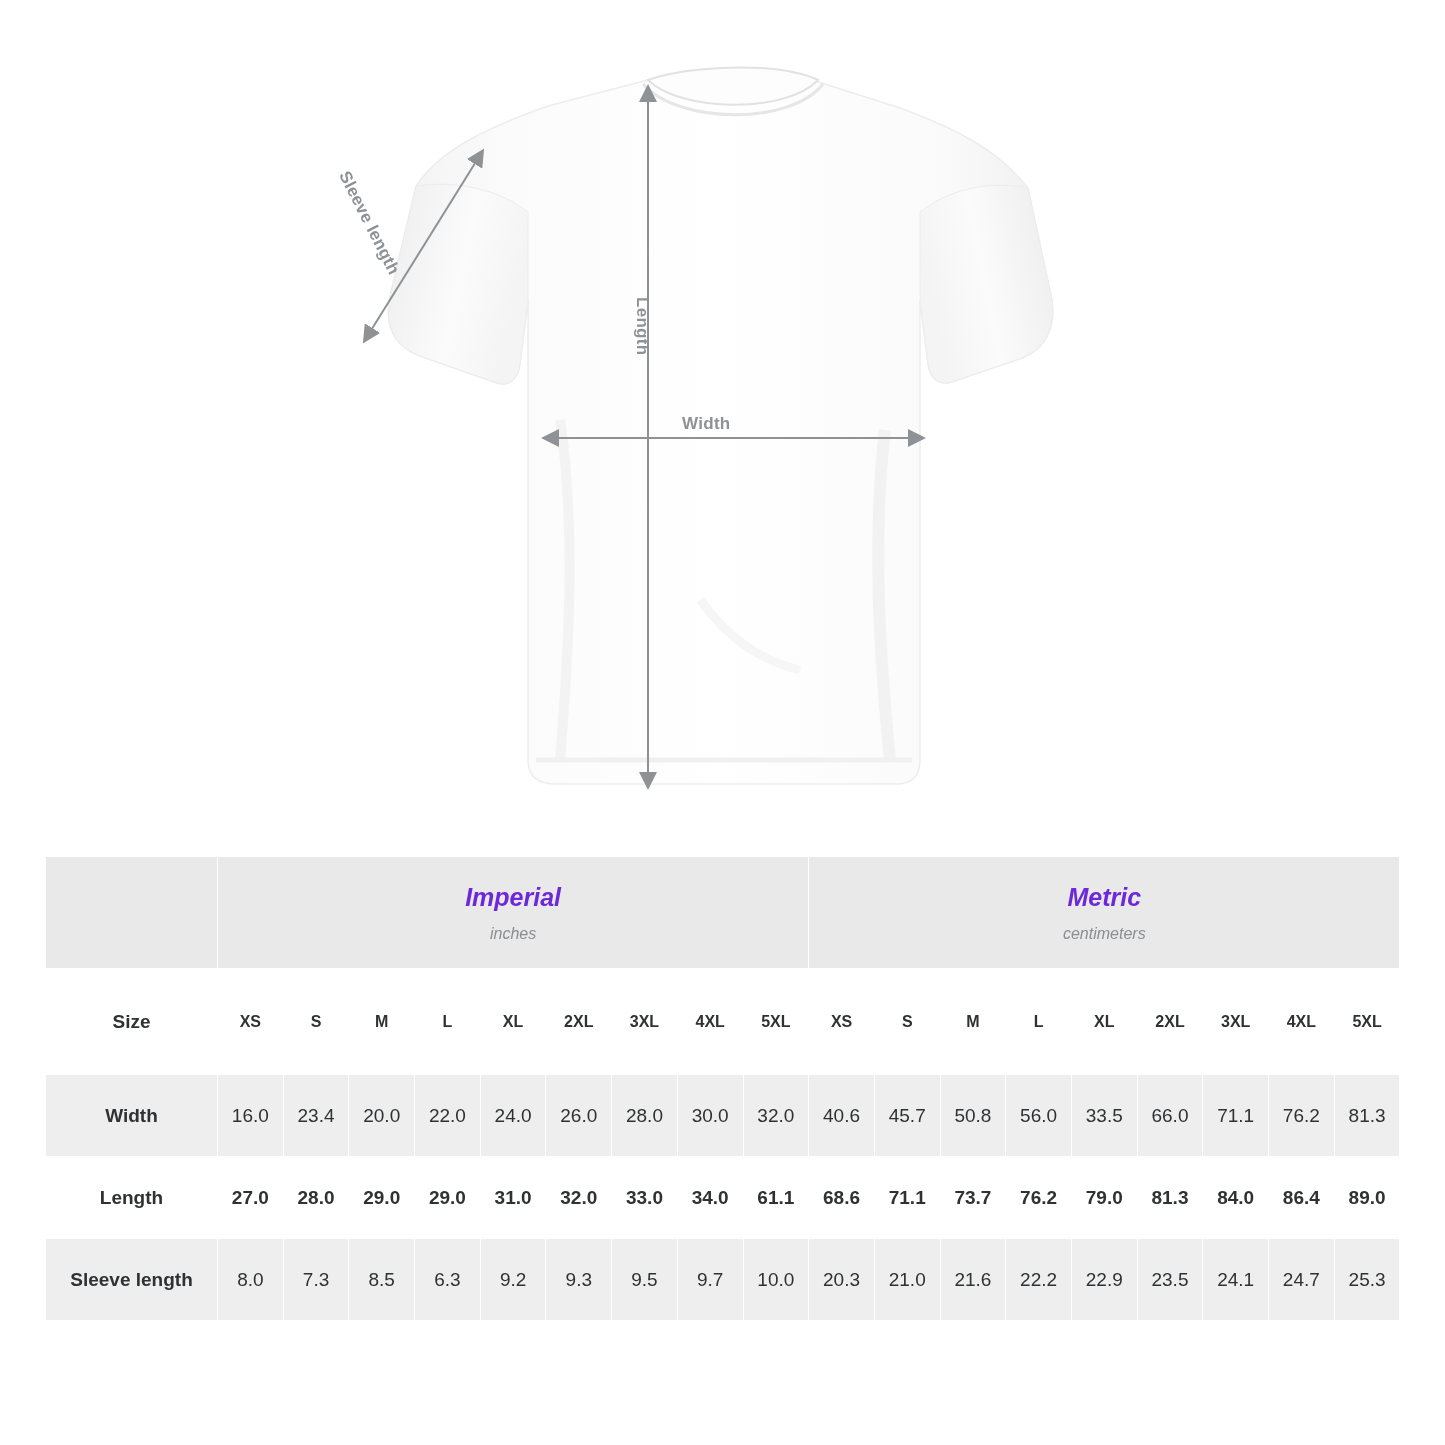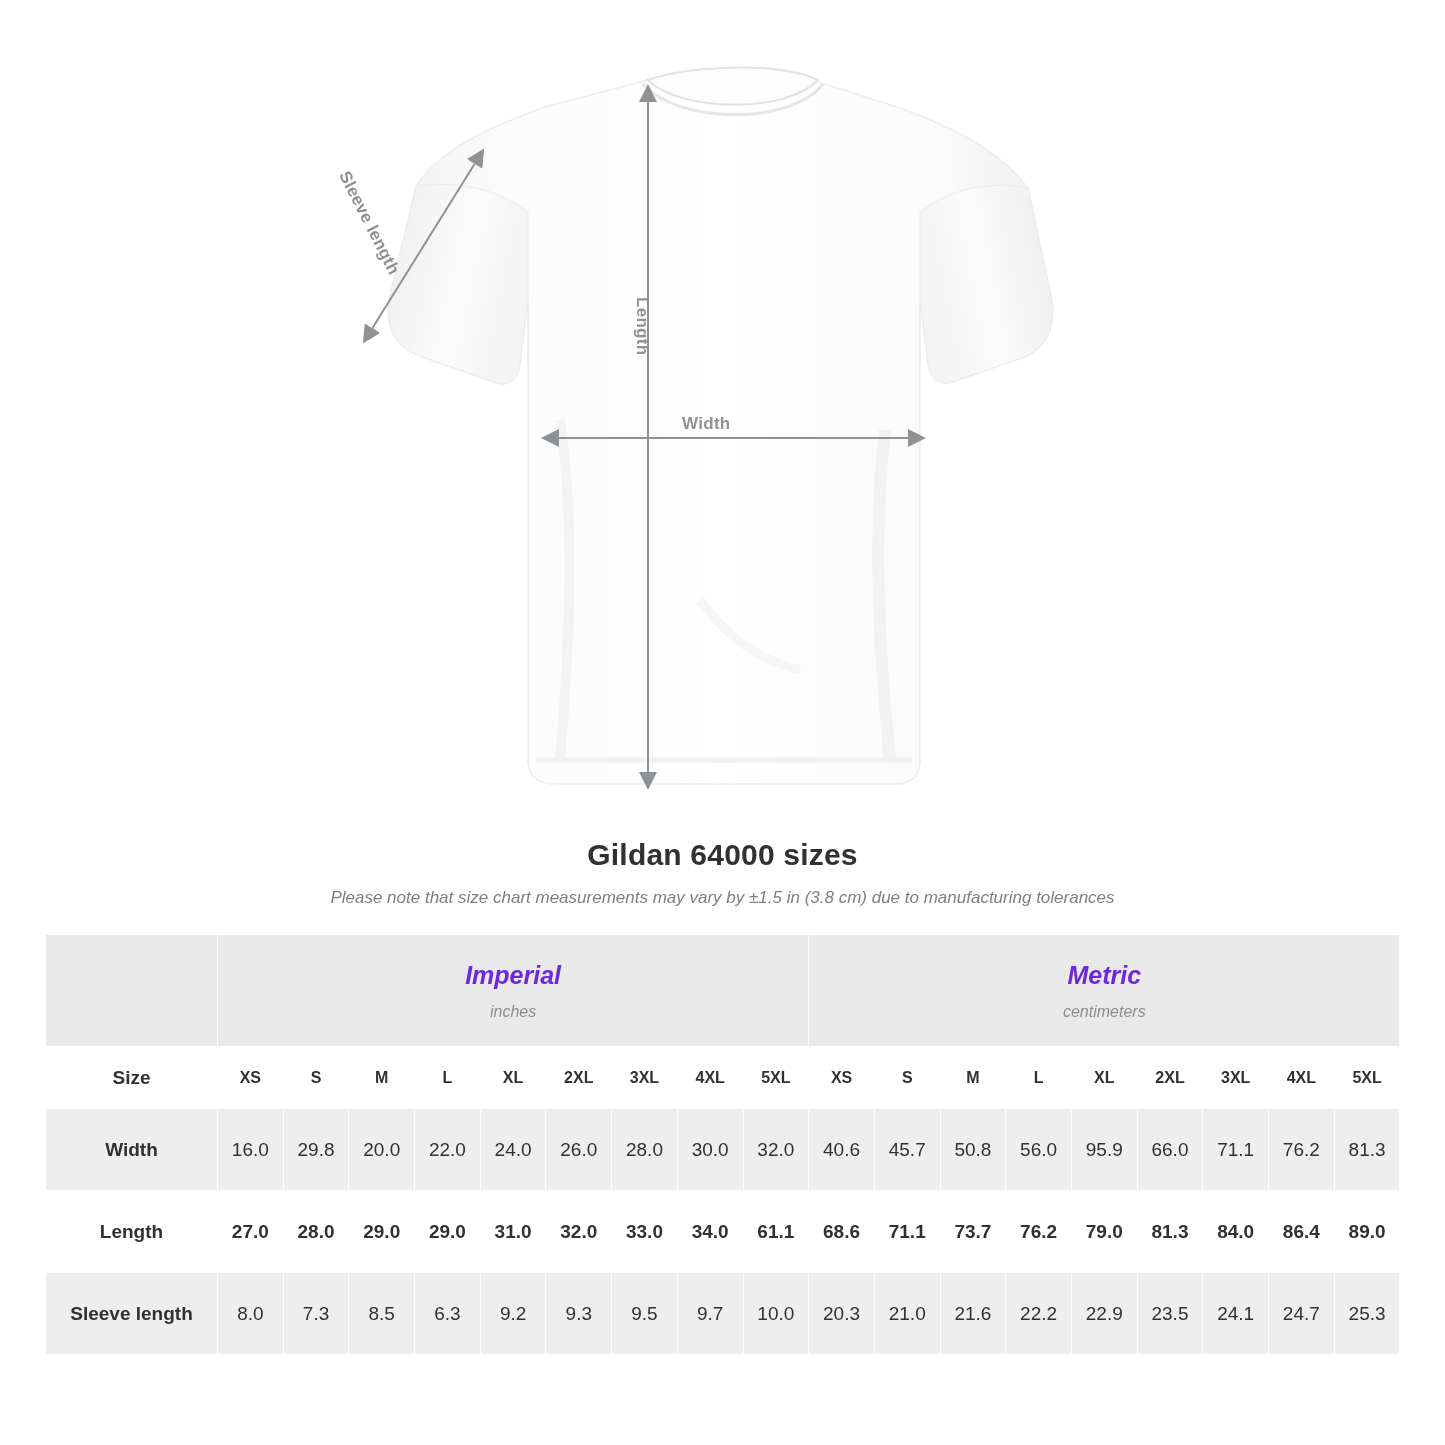--- a/index.html
+++ b/index.html
@@ -102,21 +102,21 @@
   }
   .unit-sub {
     font-size: 16px;
     font-style: italic;
     color: #8a8e92;
     margin-top: 12px;
   }
 
   .row-size td {
     background: #ffffff;
-    height: 62px;
+    height: 106px;
     font-weight: bold;
   }
   .row-size td.rowhead { font-size: 19px; }
   .row-size td.sizecell { font-size: 16px; }
 
   .row-shaded td { background: #eeeeee; height: 82px; }
   .row-plain td { background: #ffffff; height: 82px; font-weight: bold; }
 
   td.rowhead {
     font-weight: bold;
@@ -206,24 +206,20 @@
         <line x1="648" y1="88" x2="648" y2="786" stroke="#8e9295" stroke-width="2" marker-start="url(#arrowStart)" marker-end="url(#arrowEnd)"></line>
         <line x1="545" y1="438" x2="922" y2="438" stroke="#8e9295" stroke-width="2" marker-start="url(#arrowStart)" marker-end="url(#arrowEnd)"></line>
       </g>
     </svg>
 
     <div class="dim-label dim-sleeve">Sleeve length</div>
     <div class="dim-label dim-length">Length</div>
     <div class="dim-label dim-width">Width</div>
   </div>
 
-  <div class="title-block">
-    <h1 class="chart-title">Gildan 64000 sizes</h1>
-    <div class="chart-note">Please note that size chart measurements may vary by ±1.5 in (3.8 cm) due to manufacturing tolerances</div>
-  </div>
 
   <div class="table-wrap">
     <table class="size-table">
       <colgroup>
         <col class="col-label">
         <col class="col-val">
           <col class="col-val">
           <col class="col-val">
           <col class="col-val">
           <col class="col-val">
@@ -273,33 +269,33 @@
           <td class="sizecell">XL</td>
           <td class="sizecell">2XL</td>
           <td class="sizecell">3XL</td>
           <td class="sizecell">4XL</td>
           <td class="sizecell">5XL</td>
         </tr>
 
         <tr class="row-shaded">
           <td class="rowhead">Width</td>
           <td class="val">16.0</td>
-          <td class="val">29.8</td>
+          <td class="val">23.4</td>
           <td class="val">20.0</td>
           <td class="val">22.0</td>
           <td class="val">24.0</td>
           <td class="val">26.0</td>
           <td class="val">28.0</td>
           <td class="val">30.0</td>
           <td class="val">32.0</td>
           <td class="val">40.6</td>
           <td class="val">45.7</td>
           <td class="val">50.8</td>
           <td class="val">56.0</td>
-          <td class="val">95.9</td>
+          <td class="val">33.5</td>
           <td class="val">66.0</td>
           <td class="val">71.1</td>
           <td class="val">76.2</td>
           <td class="val">81.3</td>
         </tr>
 
         <tr class="row-plain">
           <td class="rowhead">Length</td>
           <td class="val">27.0</td>
           <td class="val">28.0</td>

